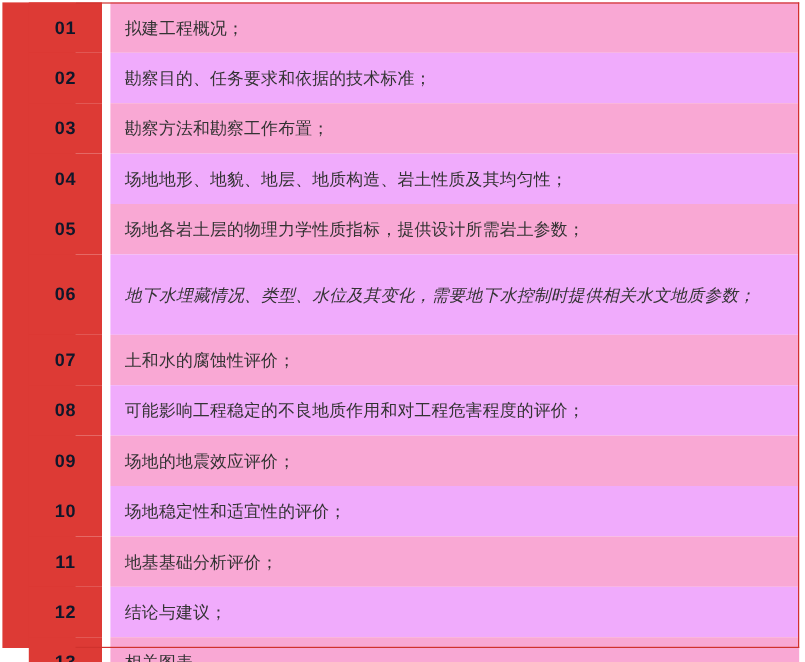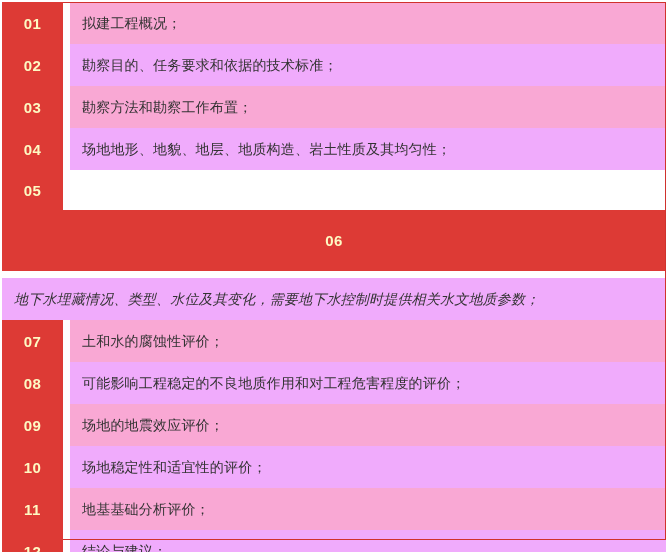--- a/index.html
+++ b/index.html
@@ -71,28 +71,29 @@
 
   .row {
     display: flex;
     align-items: stretch;
     min-height: 40px;
   }
 
   .row-num {
     flex: 0 0 61px;
     background: #dd3a35;
-    color: #fef9c3;
+    color: #0f172a;
     font-size: 15px;
     font-weight: bold;
     letter-spacing: 0.5px;
     display: flex;
     align-items: center;
     justify-content: center;
     user-select: none;
+    margin-left: 22px;
   }
 
   .row-gap {
     flex: 0 0 7px;
     background: #ffffff;
   }
 
   .row-text {
     flex: 1 1 auto;
     display: flex;
@@ -107,21 +108,20 @@
 
   .row.alt .row-text {
     background: #f9a8d4;
   }
   .row.plain .row-text {
     background: #f0abfc;
   }
 
   .row.tall {
     min-height: 67px;
-    flex-direction: column;
   }
   .row.tall .row-text {
     align-items: center;
     font-style: italic;
   }
 </style>
 </head>
 <body>
 
 <div id="table-wrap">
@@ -148,20 +148,21 @@
         <div class="row-text">勘察方法和勘察工作布置；</div>
       </div>
       <div class="row plain">
         <div class="row-num">04</div>
         <div class="row-gap"></div>
         <div class="row-text">场地地形、地貌、地层、地质构造、岩土性质及其均匀性；</div>
       </div>
       <div class="row alt">
         <div class="row-num">05</div>
         <div class="row-gap"></div>
+        <div class="row-text">场地各岩土层的物理力学性质指标，提供设计所需岩土参数；</div>
       </div>
       <div class="row plain tall">
         <div class="row-num">06</div>
         <div class="row-gap"></div>
         <div class="row-text">地下水埋藏情况、类型、水位及其变化，需要地下水控制时提供相关水文地质参数；</div>
       </div>
       <div class="row alt">
         <div class="row-num">07</div>
         <div class="row-gap"></div>
         <div class="row-text">土和水的腐蚀性评价；</div>

